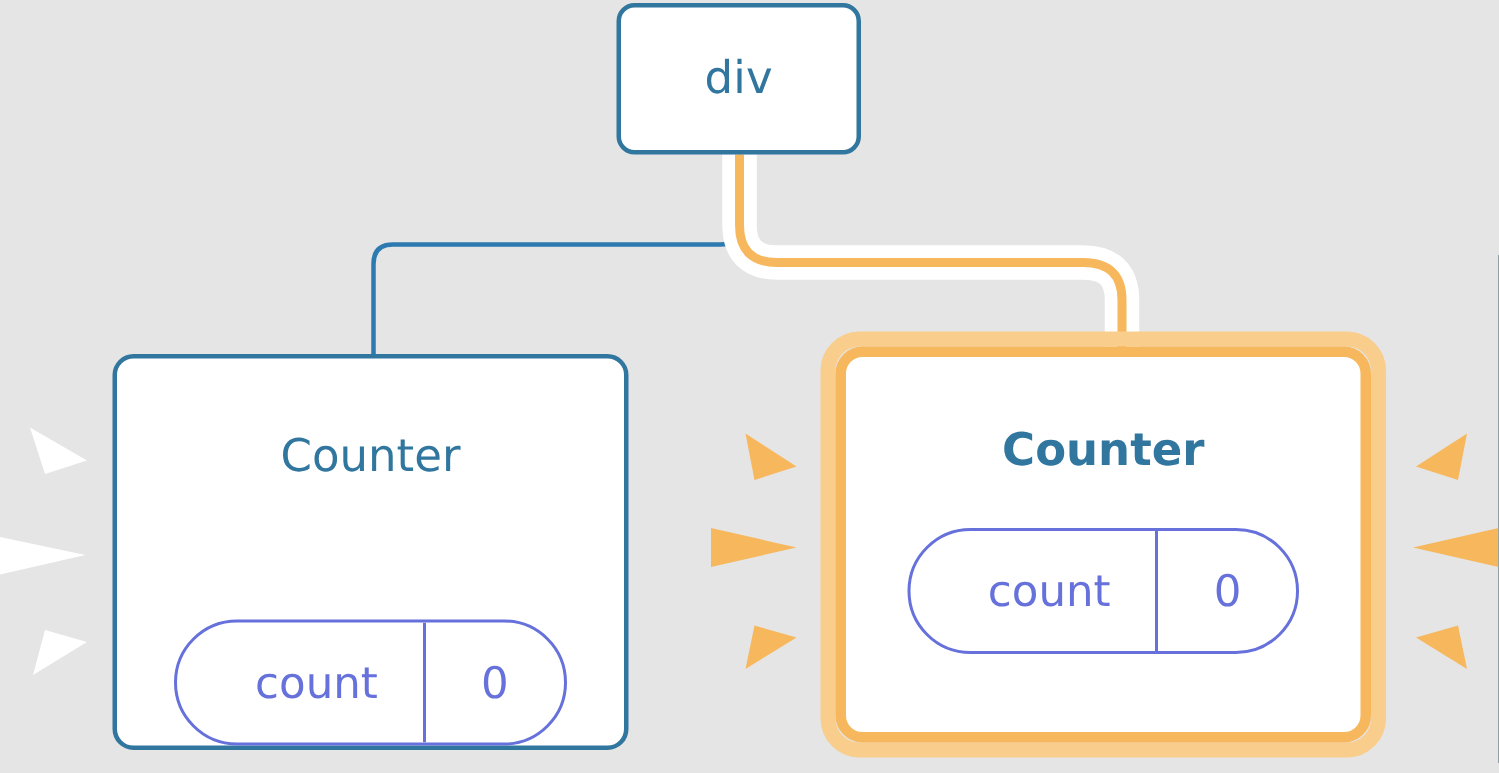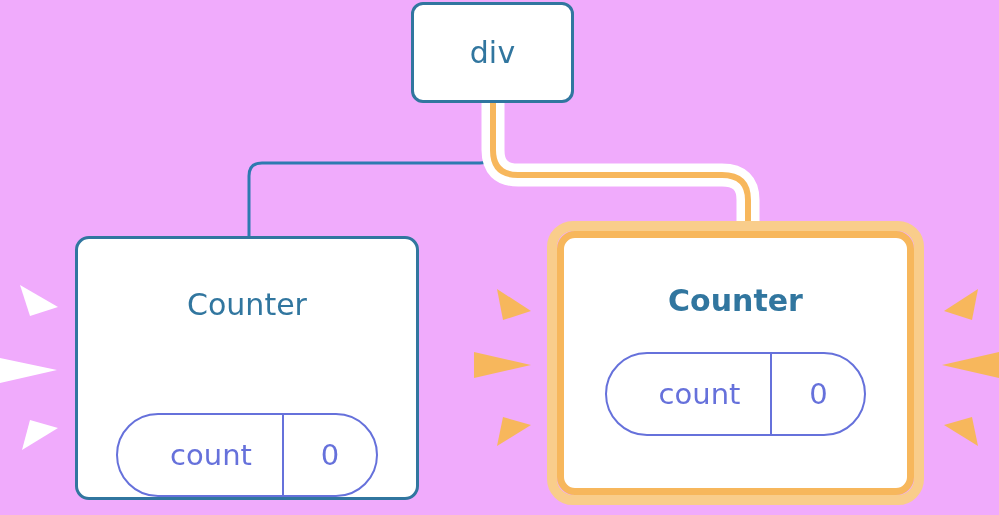--- a/index.html
+++ b/index.html
@@ -10,21 +10,21 @@
   body {
     width: 999px;
     height: 515px;
     overflow: hidden;
     font-family: "DejaVu Sans", "Liberation Sans", sans-serif;
   }
   #stage {
     position: relative;
     width: 999px;
     height: 515px;
-    background: #f0abfc;
+    background: #e5e5e5;
   }
   #wires {
     position: absolute;
     left: 0;
     top: 0;
     width: 999px;
     height: 515px;
   }
   .node {
     position: absolute;

